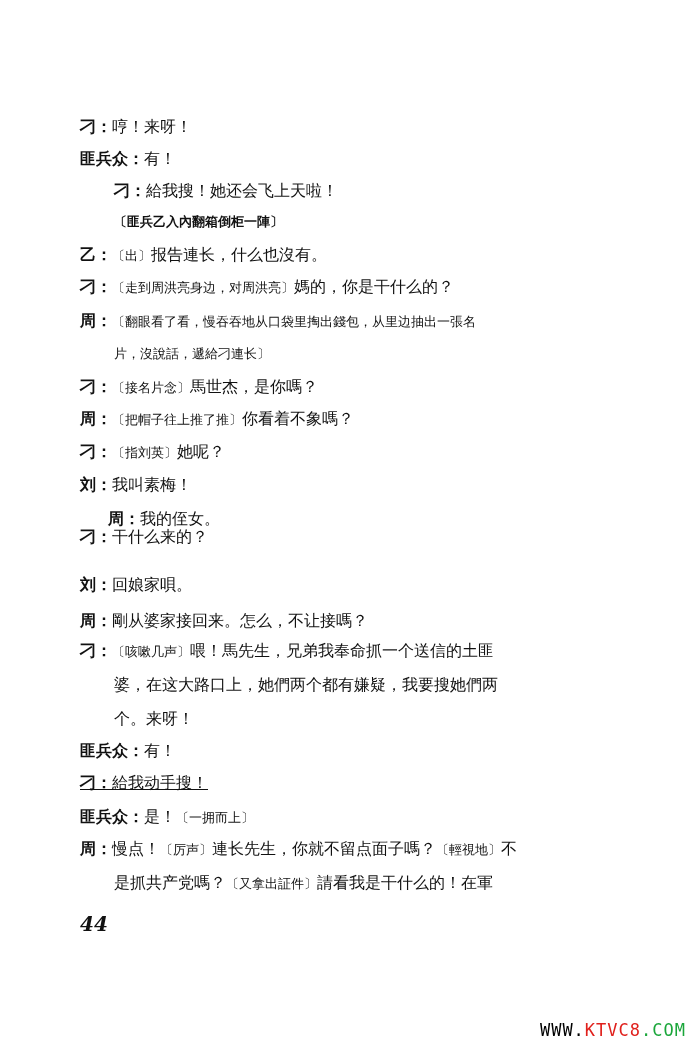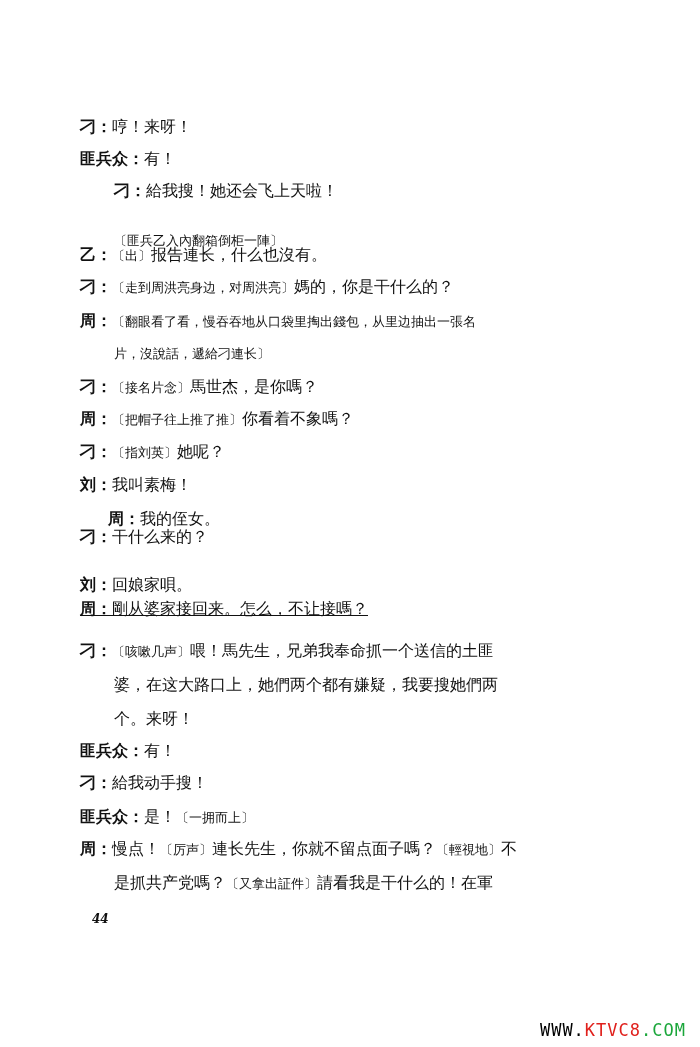--- a/index.html
+++ b/index.html
@@ -5,48 +5,48 @@
   html, body { margin:0; padding:0; }
   body {
     width:700px; height:1047px; background:#ffffff; position:relative; overflow:hidden;
     font-family: "DejaVu Serif", "Liberation Serif", serif; color:#111;
   }
   .page { position:absolute; left:80px; top:110px; width:560px; }
   .line { position:absolute; left:0; font-size:16px; line-height:22px; white-space:nowrap; }
   .spk { font-weight:bold; }
   .dir { font-size:13px; }
   .indent { left:34px; }
-  .pagenum { position:absolute; left:92px; top:912px; font-size:12px; font-weight:bold; font-style:italic; }
+  .pagenum { position:absolute; left:80px; top:912px; font-size:20px; font-weight:bold; font-style:italic; }
   .wm { position:absolute; right:14px; top:1020px; font-family:"DejaVu Sans Mono", monospace; font-size:17px; letter-spacing:1px; }
 </style>
 </head>
 <body>
 
 <div class="page" id="page">
     <div class="line" style="top: 6px;"><span class="spk">刁：</span><span>哼！来呀！</span></div>
     <div class="line" style="top: 38px;"><span class="spk">匪兵众：</span><span>有！</span></div>
     <div class="line" style="top: 70px; margin-left: 34px;"><span class="spk">刁：</span><span>給我搜！她还会飞上天啦！</span></div>
-    <div class="line indent" style="top: 119px;"><span class="dir">〔匪兵乙入內翻箱倒柜一陣〕</span></div>
+    <div class="line indent" style="top: 100px; font-weight: bold;"><span class="dir">〔匪兵乙入內翻箱倒柜一陣〕</span></div>
     <div class="line" style="top: 134px;"><span class="spk">乙：</span><span class="dir">〔出〕</span><span>报告連长，什么也沒有。</span></div>
     <div class="line" style="top: 166px; text-align: center;"><span class="spk">刁：</span><span class="dir">〔走到周洪亮身边，对周洪亮〕</span><span>媽的，你是干什么的？</span></div>
     <div class="line" style="top: 200px;"><span class="spk">周：</span><span class="dir">〔翻眼看了看，慢吞吞地从口袋里掏出錢包，从里边抽出一張名</span></div>
     <div class="line indent" style="top: 232px;"><span class="dir">片，沒說話，遞給刁連长〕</span></div>
     <div class="line" style="top: 266px;"><span class="spk">刁：</span><span class="dir">〔接名片念〕</span><span>馬世杰，是你嗎？</span></div>
     <div class="line" style="top: 298px;"><span class="spk">周：</span><span class="dir">〔把帽子往上推了推〕</span><span>你看着不象嗎？</span></div>
     <div class="line" style="top: 331px;"><span class="spk">刁：</span><span class="dir">〔指刘英〕</span><span>她呢？</span></div>
     <div class="line" style="top: 364px;"><span class="spk">刘：</span><span>我叫素梅！</span></div>
     <div class="line" style="top: 398px; margin-left: 28px;"><span class="spk">周：</span><span>我的侄女。</span></div>
     <div class="line" style="top: 416px;"><span class="spk">刁：</span><span>干什么来的？</span></div>
     <div class="line" style="top: 464px;"><span class="spk">刘：</span><span>回娘家唄。</span></div>
-    <div class="line" style="top: 488px; text-decoration: underline;"><span class="spk">周：</span><span>剛从婆家接回来。怎么，不让接嗎？</span></div>
+    <div class="line" style="top: 500px;"><span class="spk">周：</span><span>剛从婆家接回来。怎么，不让接嗎？</span></div>
     <div class="line" style="top: 530px;"><span class="spk">刁：</span><span class="dir">〔咳嗽几声〕</span><span>喂！馬先生，兄弟我奉命抓一个送信的土匪</span></div>
     <div class="line indent" style="top: 564px;"><span>婆，在这大路口上，她們两个都有嫌疑，我要搜她們两</span></div>
     <div class="line indent" style="top: 598px;"><span>个。来呀！</span></div>
     <div class="line" style="top: 630px;"><span class="spk">匪兵众：</span><span>有！</span></div>
-    <div class="line" style="top: 662px;"><span class="spk">刁：</span><span>給我动手搜！</span></div>
+    <div class="line" style="top: 662px; text-decoration: underline;"><span class="spk">刁：</span><span>給我动手搜！</span></div>
     <div class="line" style="top: 696px;"><span class="spk">匪兵众：</span><span>是！</span><span class="dir">〔一拥而上〕</span></div>
     <div class="line" style="top: 728px;"><span class="spk">周：</span><span>慢点！</span><span class="dir">〔厉声〕</span><span>連长先生，你就不留点面子嗎？</span><span class="dir">〔輕視地〕</span><span>不</span></div>
     <div class="line indent" style="top: 762px;"><span>是抓共产党嗎？</span><span class="dir">〔又拿出証件〕</span><span>請看我是干什么的！在軍</span></div>
   </div>
 
 <div class="pagenum">44</div>
 
 <div class="wm">
   <span style="color:#000">WWW.</span><span style="color:#e0201c">KTVC8</span><span style="color:#1aa63a">.COM</span>
 </div>

